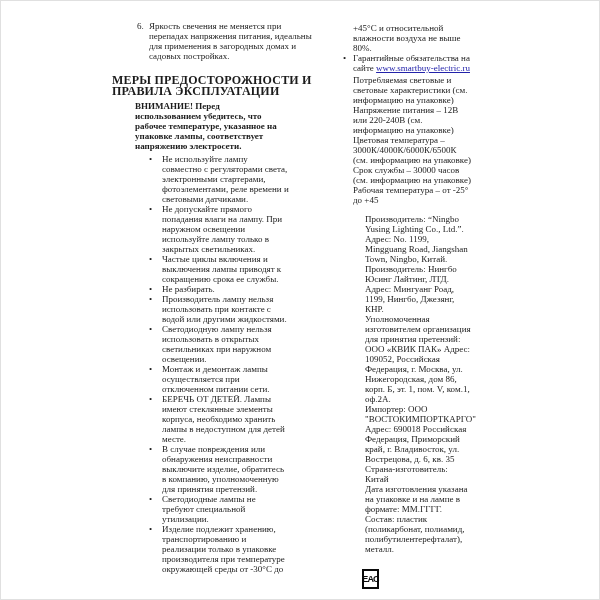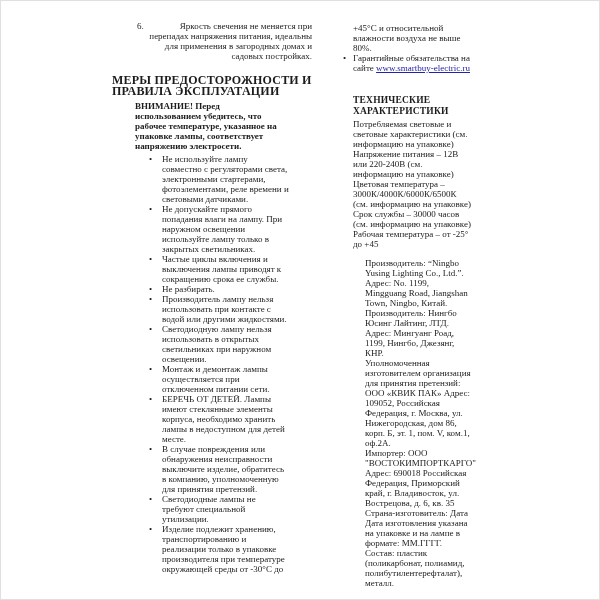--- a/index.html
+++ b/index.html
@@ -10,21 +10,21 @@
     box-shadow: inset 0 0 0 1px #e0e0e0;
     font-family: "Liberation Serif", "DejaVu Serif", serif;
     font-size: 9px; line-height: 10px;
     color: #1c1c1c;
     overflow: hidden;
   }
   
   .col-left { position: absolute; left: 112px; top: 21px; width: 236px; }
   .item6 { display: flex; }
   .item6 .num { margin-left: 25px; width: 12px; flex: none; }
-  .item6 .itxt { width: 163px; text-align: right; }
+  .item6 .itxt { width: 163px; }
   .h1 { margin-top: 14px; font-weight: bold; font-size: 12px; line-height: 11px; letter-spacing: 0.2px; }
   .warning { margin-top: 4px; margin-left: 23px; width: 153px; font-weight: bold; }
   ul.bullets { margin: 3px 0 0 37px; padding: 0; list-style: none; }
   ul.bullets li { display: flex; }
   .blt { width: 13px; flex: none; }
   .btxt { width: 127px; }
   
   .col-right { position: absolute; left: 353px; top: 23px; width: 118px; }
   .wli { position: relative; }
   .blt2 { position: absolute; left: -10px; top: 0; }
@@ -115,39 +115,35 @@
   <div class="col-right">
 
     <div class="cont">+45°С и относительной влажности воздуха не выше 80%.</div>
 
     <div class="wli">
       <span class="blt2">•</span>
       <span>Гарантийные обязательства на сайте</span>
       <a class="link" href="#" style="color: rgb(34, 34, 170);">www.smartbuy-electric.ru</a>
     </div>
 
-    <div class="h2">
-        <div>ТЕХНИЧЕСКИЕ</div>
-        <div>ХАРАКТЕРИСТИКИ</div>
-      </div>
 
     <div class="techlines">
         <p>Потребляемая световые и световые характеристики (см. информацию на упаковке)</p>
         <p>Напряжение питания – 12В или 220-240В (см. информацию на упаковке)</p>
         <p>Цветовая температура – 3000К/4000К/6000К/6500К (см. информацию на упаковке)</p>
         <p>Срок службы – 30000 часов (см. информацию на упаковке)</p>
         <p>Рабочая температура – от -25° до +45</p>
       </div>
 
     <div class="infolines">
         <p>Производитель: “Ningbo Yusing Lighting Co., Ltd.”. Адрес: No. 1199, Mingguang Road, Jiangshan Town, Ningbo, Китай.</p>
         <p>Производитель: Нингбо Юсинг Лайтинг, ЛТД. Адрес: Мингуанг Роад, 1199, Нингбо, Джезянг, КНР.</p>
         <p>Уполномоченная изготовителем организация для принятия претензий: ООО «КВИК ПАК» Адрес: 109052, Российская Федерация, г. Москва, ул. Нижегородская, дом 86, корп. Б, эт. 1, пом. V, ком.1, оф.2А.</p>
         <p>Импортер: ООО "ВОСТОКИМПОРТКАРГО" Адрес: 690018 Российская Федерация, Приморский край, г. Владивосток, ул. Вострецова, д. 6, кв. 35</p>
-        <p>Страна-изготовитель: Дата</p>
+        <p>Страна-изготовитель: Китай</p>
         <p>Дата изготовления указана на упаковке и на лампе в формате: ММ.ГГГГ.</p>
         <p>Состав: пластик (поликарбонат, полиамид, полибутилентерефталат), металл.</p>
       </div>
 
     <div class="eac">
       <span>ЕАС</span>
     </div>
 
   </div>
 

